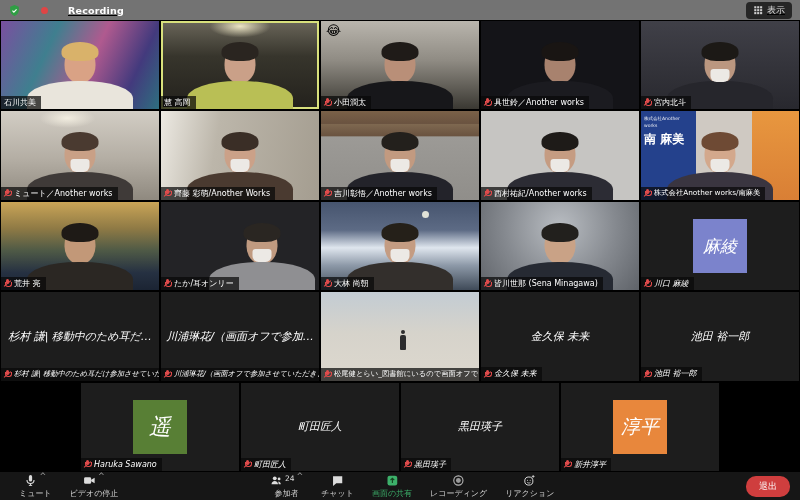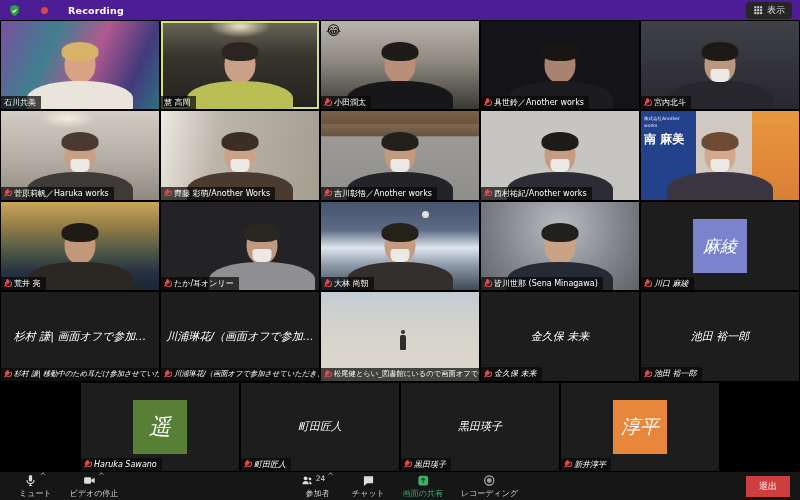--- a/index.html
+++ b/index.html
@@ -1,20 +1,20 @@
 <!DOCTYPE html>
 <html><head>
 <meta charset="utf-8">
 <style>
   * { margin:0; padding:0; box-sizing:border-box; }
   html,body { width:800px; height:500px; background:#000; overflow:hidden;
     font-family:"DejaVu Sans","Liberation Sans",sans-serif; }
 
   
-  #topbar { height:20px; background:#4c1d95; display:flex; align-items:center; padding:0 8px; gap:20px; }
+  #topbar { height:20px; background:#737373; display:flex; align-items:center; padding:0 8px; gap:20px;text-decoration:underline; }
   .shield { width:13px; height:13px; }
   .rec-dot { width:7px; height:7px; border-radius:50%; background:#e04545; }
   .rec-text { color:#fff; font-size:9.5px; font-weight:bold; letter-spacing:.2px; }
   .view-btn { margin-left:auto; display:flex; align-items:center; gap:4px;
     background:#262626; border-radius:4px; padding:2px 7px; color:#ddd; font-size:9px;justify-content:center; }
   .view-btn svg { width:10px; height:10px; }
 
   
   #grid { height:452px; background:#000; padding:1px; display:flex; flex-direction:column; gap:2px; }
   .row { display:flex; gap:2px; justify-content:center; flex:1; }
@@ -104,21 +104,21 @@
   .tb { display:flex; flex-direction:column; align-items:center; justify-content:center;
     color:#d4d4d4; font-size:8px; padding:0 9px; height:100%; position:relative; cursor:default; }
   .tb svg { width:13px; height:13px; display:block; }
   .irow { display:flex; align-items:flex-start; gap:2px; }
   .chev { color:#9a9a9a; font-size:8px; line-height:6px; }
   .cnt { color:#ddd; font-size:7.5px; line-height:9px; }
   .tb .lbl { margin-top:1px; white-space:nowrap; }
   .tb.green .lbl { color:#3cb06a; }
   .centergrp { position:absolute; left:50%; transform:translateX(-46%); display:flex; height:100%; }
   .leave { margin-left:auto; background:#cf3e3e; color:#fff; font-size:9px;
-    padding:4px 13px; border-radius:0; cursor:default; }
+    padding:4px 13px; border-radius:10px; cursor:default; }
 </style>
 </head>
 <body>
 
 <div id="topbar">
   <svg class="shield" viewBox="0 0 24 24">
       <path d="M12 2l8 3v6c0 5-3.4 9.3-8 11-4.6-1.7-8-6-8-11V5z" fill="#2f9e44"></path>
       <path d="M8.2 12.4l2.6 2.6 5-5.2" stroke="#fff" stroke-width="2" fill="none"></path>
     </svg>
   <span class="rec-dot"></span>
@@ -206,21 +206,21 @@
     <div class="tile t5">
       <div class="person">
           <i class="face"></i>
           <i class="torso"></i>
           <i class="mask"></i>
         </div>
       <div class="nlabel">
           <span class="mo">
             <b></b>
           </span>
-          <span>菅原莉帆／Haruka works</span>
+          <span>ミュート／Another works</span>
         </div>
     </div>
     <div class="tile t7">
       <div class="person">
           <i class="face"></i>
           <i class="torso"></i>
           <i class="mask"></i>
         </div>
       <div class="nlabel">
           <span class="mo">
@@ -259,20 +259,26 @@
       <div class="card">
         <div class="cc">株式会社Another works</div>
         <div class="cn">南 麻美</div>
       </div>
       <div class="orangepane"></div>
       <div class="person">
           <i class="face"></i>
           <i class="torso"></i>
           <i class="mask"></i>
         </div>
+      <div class="nlabel sm">
+          <span class="mo">
+            <b></b>
+          </span>
+          <span>株式会社Another works/南麻美</span>
+        </div>
     </div>
   </div>
 
   <div class="row">
     <div class="tile t10">
       <div class="person">
           <i class="face"></i>
           <i class="torso"></i>
         </div>
       <div class="nlabel">
@@ -329,21 +335,21 @@
           <span class="mo">
             <b></b>
           </span>
           <span>川口 麻綾</span>
         </div>
     </div>
   </div>
 
   <div class="row">
     <div class="tile t15">
-      <div class="cname">杉村 謙| 画面オフで参加…</div>
+      <div class="cname">杉村 謙| 移動中のため耳だ…</div>
       <div class="nlabel sm">
           <span class="mo">
             <b></b>
           </span>
           <span>杉村 謙| 移動中のため耳だけ参加させていただ…</span>
         </div>
     </div>
     <div class="tile t16">
       <div class="cname">川浦琳花/（画面オフで参加…</div>
       <div class="nlabel sm">
@@ -482,16 +488,28 @@
     </div>
     <div class="tb">
       <div class="irow">
         <svg viewBox="0 0 24 24">
             <circle cx="12" cy="12" r="8.5" fill="none" stroke="#b8b8b8" stroke-width="2"></circle>
             <circle cx="12" cy="12" r="4.5" fill="#9a9a9a"></circle>
           </svg>
       </div>
       <span class="lbl">レコーディング</span>
     </div>
+    <div class="tb">
+      <div class="irow">
+        <svg viewBox="0 0 24 24">
+            <circle cx="11" cy="13" r="7.5" fill="none" stroke="#dcdcdc" stroke-width="1.8"></circle>
+            <circle cx="8.5" cy="11.5" r="1" fill="#dcdcdc"></circle>
+            <circle cx="13.5" cy="11.5" r="1" fill="#dcdcdc"></circle>
+            <path d="M8 15.5c1.8 1.6 4.2 1.6 6 0" stroke="#dcdcdc" stroke-width="1.5" fill="none"></path>
+            <path d="M19 2v5M16.5 4.5h5" stroke="#dcdcdc" stroke-width="1.5"></path>
+          </svg>
+      </div>
+      <span class="lbl">リアクション</span>
+    </div>
   </div>
 
   <div class="leave">退出</div>
 </div>
 
 </body></html>

